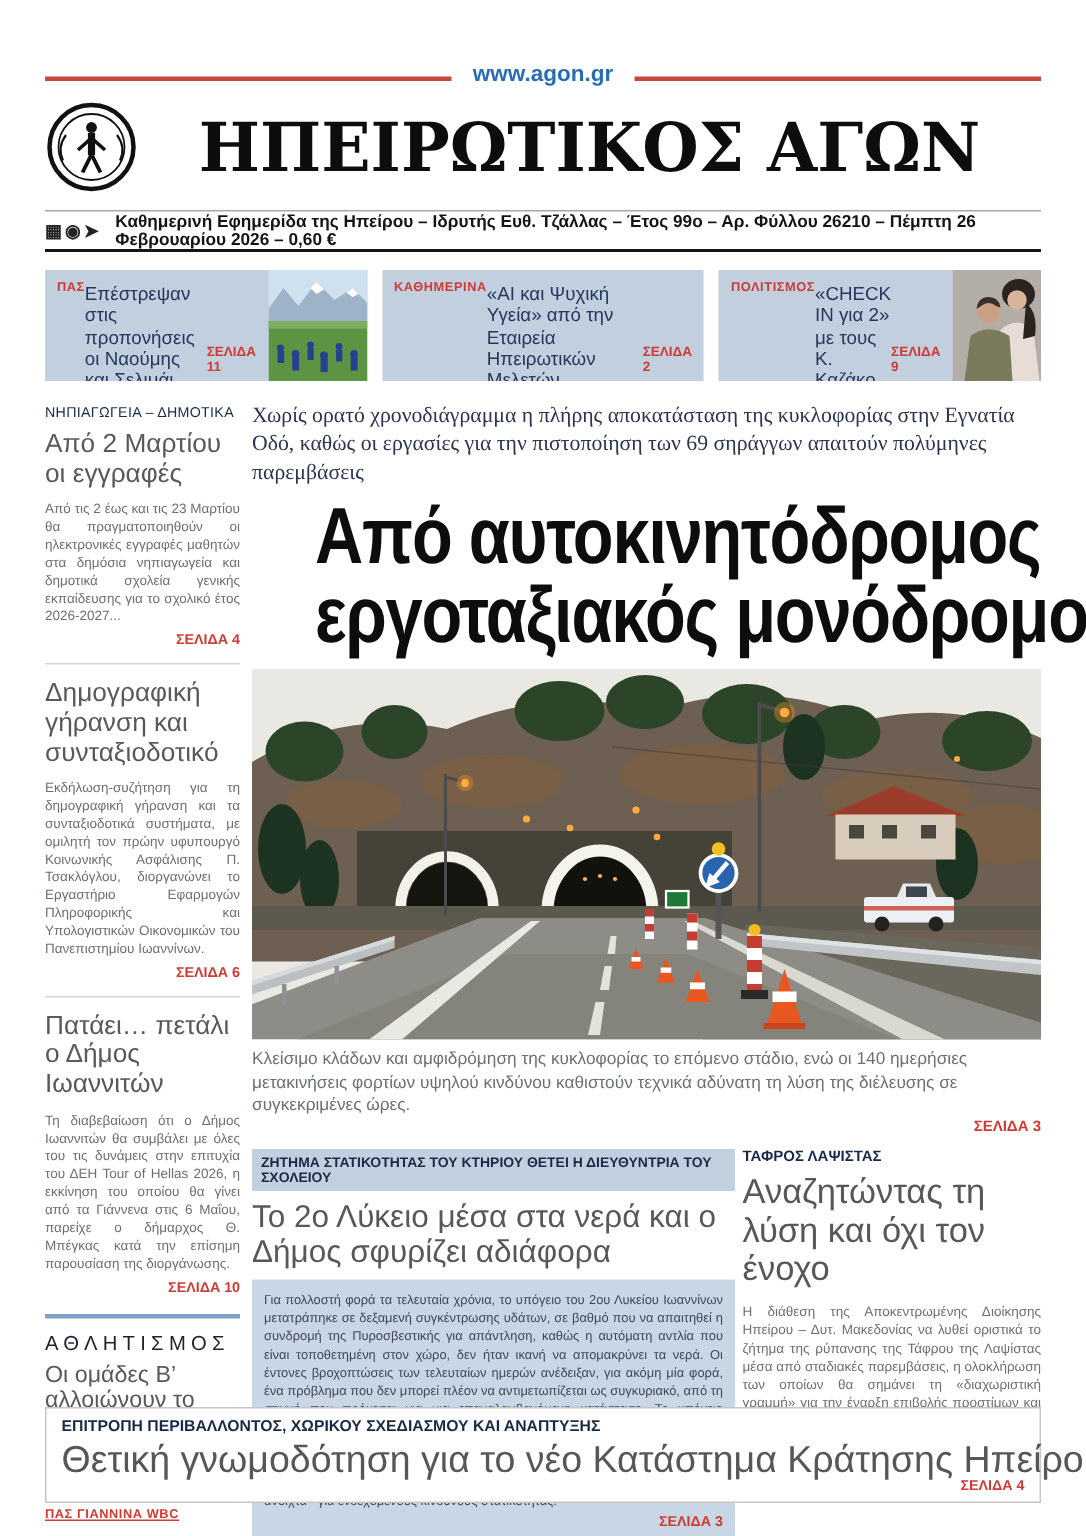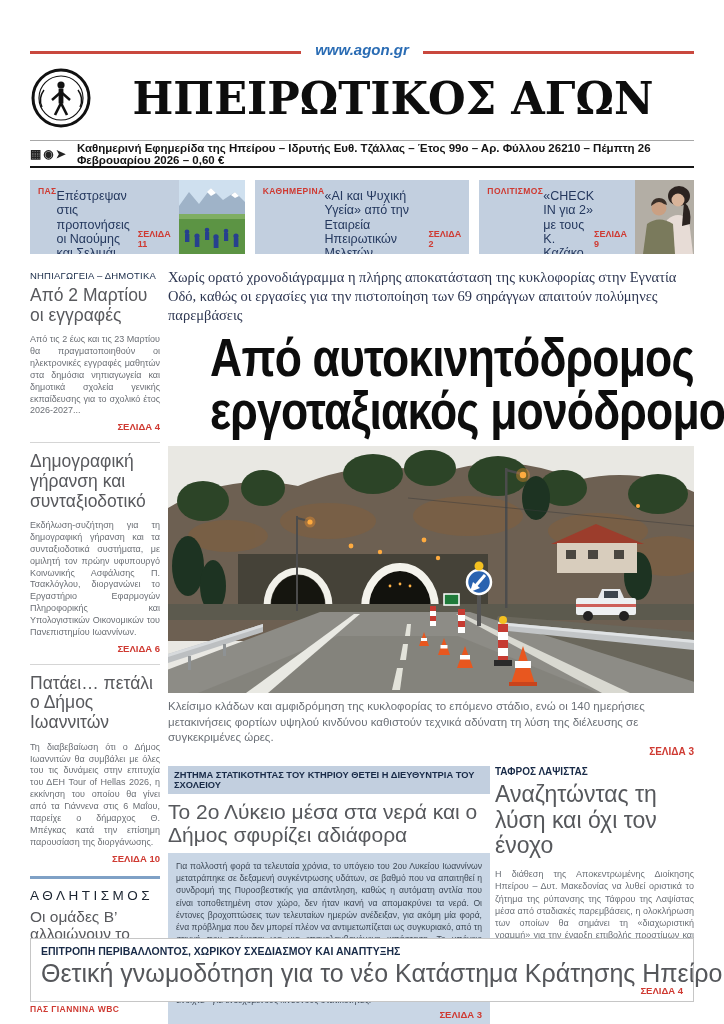--- a/index.html
+++ b/index.html
@@ -1,21 +1,21 @@
 <!DOCTYPE html>
 <html><head>
 <meta charset="utf-8">
 <style>
   html,body{margin:0;padding:0;background:#e8e8e8;}
   .page{position:relative;width:724px;height:1024px;background:#ffffff;overflow:hidden;
         font-family:"Liberation Sans",sans-serif;margin:0 auto;}
 
   
   .top-rule{position:absolute;left:30px;top:51px;width:664px;height:3px;background:#c9483e;}
-  .site-wrap{position:absolute;left:0;top:41px;width:724px;text-align:center;z-index:2;font-style:italic;}
+  .site-wrap{position:absolute;left:0;top:41px;width:724px;text-align:center;z-index:2;}
   .site-wrap span{background:#fff;padding:0 14px;color:#2a6cb4;font-weight:bold;font-size:15px;}
 
   
   .masthead{position:absolute;left:30px;top:62px;width:664px;height:72px;display:flex;align-items:center;}
   .logo{width:62px;height:62px;flex:0 0 62px;}
   .mast-title{flex:1;text-align:center;font-family:"DejaVu Serif",serif;font-weight:bold;
               font-size:45px;color:#0d0d0d;transform:scaleX(.96);transform-origin:center;
               white-space:nowrap;letter-spacing:0;}
 
   
@@ -37,21 +37,21 @@
   
   .leftcol{position:absolute;left:30px;top:270px;width:130px;}
   .kicker-navy{color:#182a47;font-weight:normal;font-size:9.5px;letter-spacing:.2px;}
   .lc-title{color:#58595d;font-size:17.5px;line-height:1.12;margin:5px 0 9px;}
   .lc-body{color:#6b6f75;font-size:9px;line-height:1.32;text-align:justify;}
   .lc-page{color:#cf3a32;font-weight:bold;font-size:9.5px;text-align:right;margin-top:4px;}
   .hr{border-top:1px solid #d5d5d5;margin:10px 0 9px;}
   .hr-blue{border-top:3px solid #7fa1c6;margin:12px 0 9px;}
   .sports-header{color:#1b2430;font-weight:normal;font-size:13.5px;letter-spacing:3.5px;}
   .sp-title{color:#58595d;font-size:15.5px;line-height:1.16;margin-top:5px;}
-  .sp-kicker{margin-top:10px;}
+  .sp-kicker{margin-top:10px;text-decoration:underline;}
 
   
   .maincol{position:absolute;left:168px;top:268px;width:526px;}
   .standfirst{font-family:"Liberation Serif",serif;color:#2c3550;font-size:14.5px;line-height:1.32;}
   .headline{margin-top:6px;text-align:center;}
   .headline .hl{font-weight:800;color:#0d0d0d;font-size:53px;line-height:1.0;white-space:nowrap;
                 transform:scaleX(.84);transform-origin:center;letter-spacing:-1px;}
   .photo{display:block;margin-top:9px;width:526px;height:247px;}
   .caption{margin-top:6px;color:#6b7077;font-size:11.5px;line-height:1.32;}
   .caption-page{color:#cf3a32;font-weight:bold;font-size:10px;text-align:right;margin-top:1px;}

